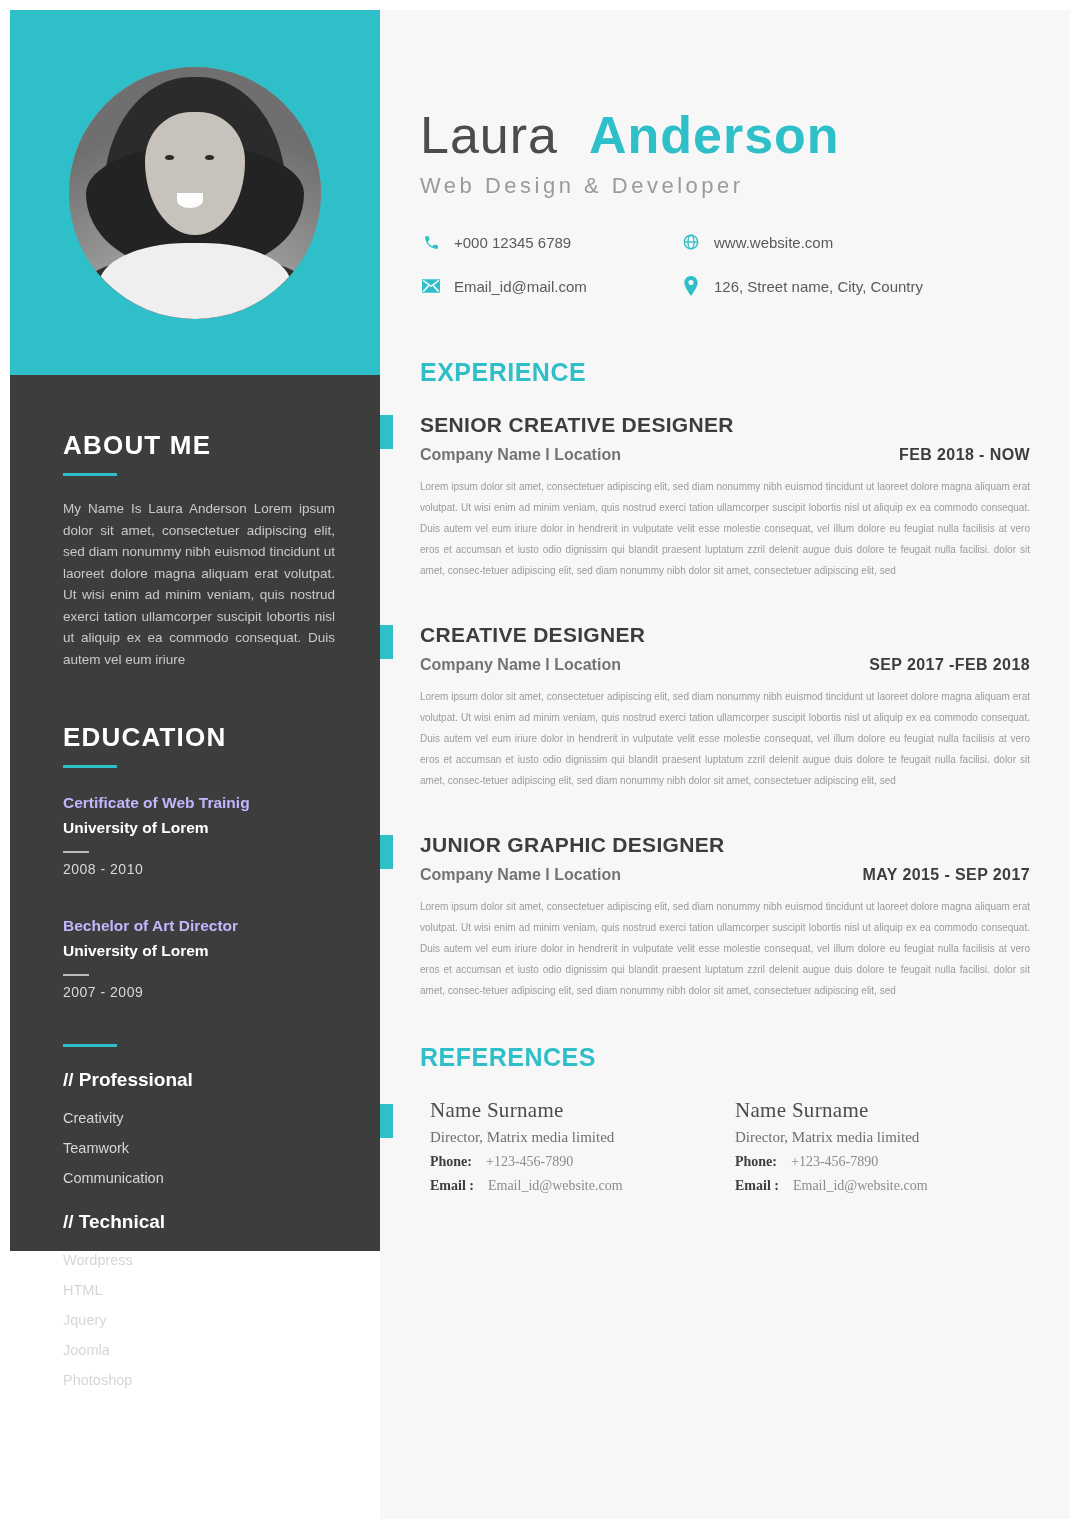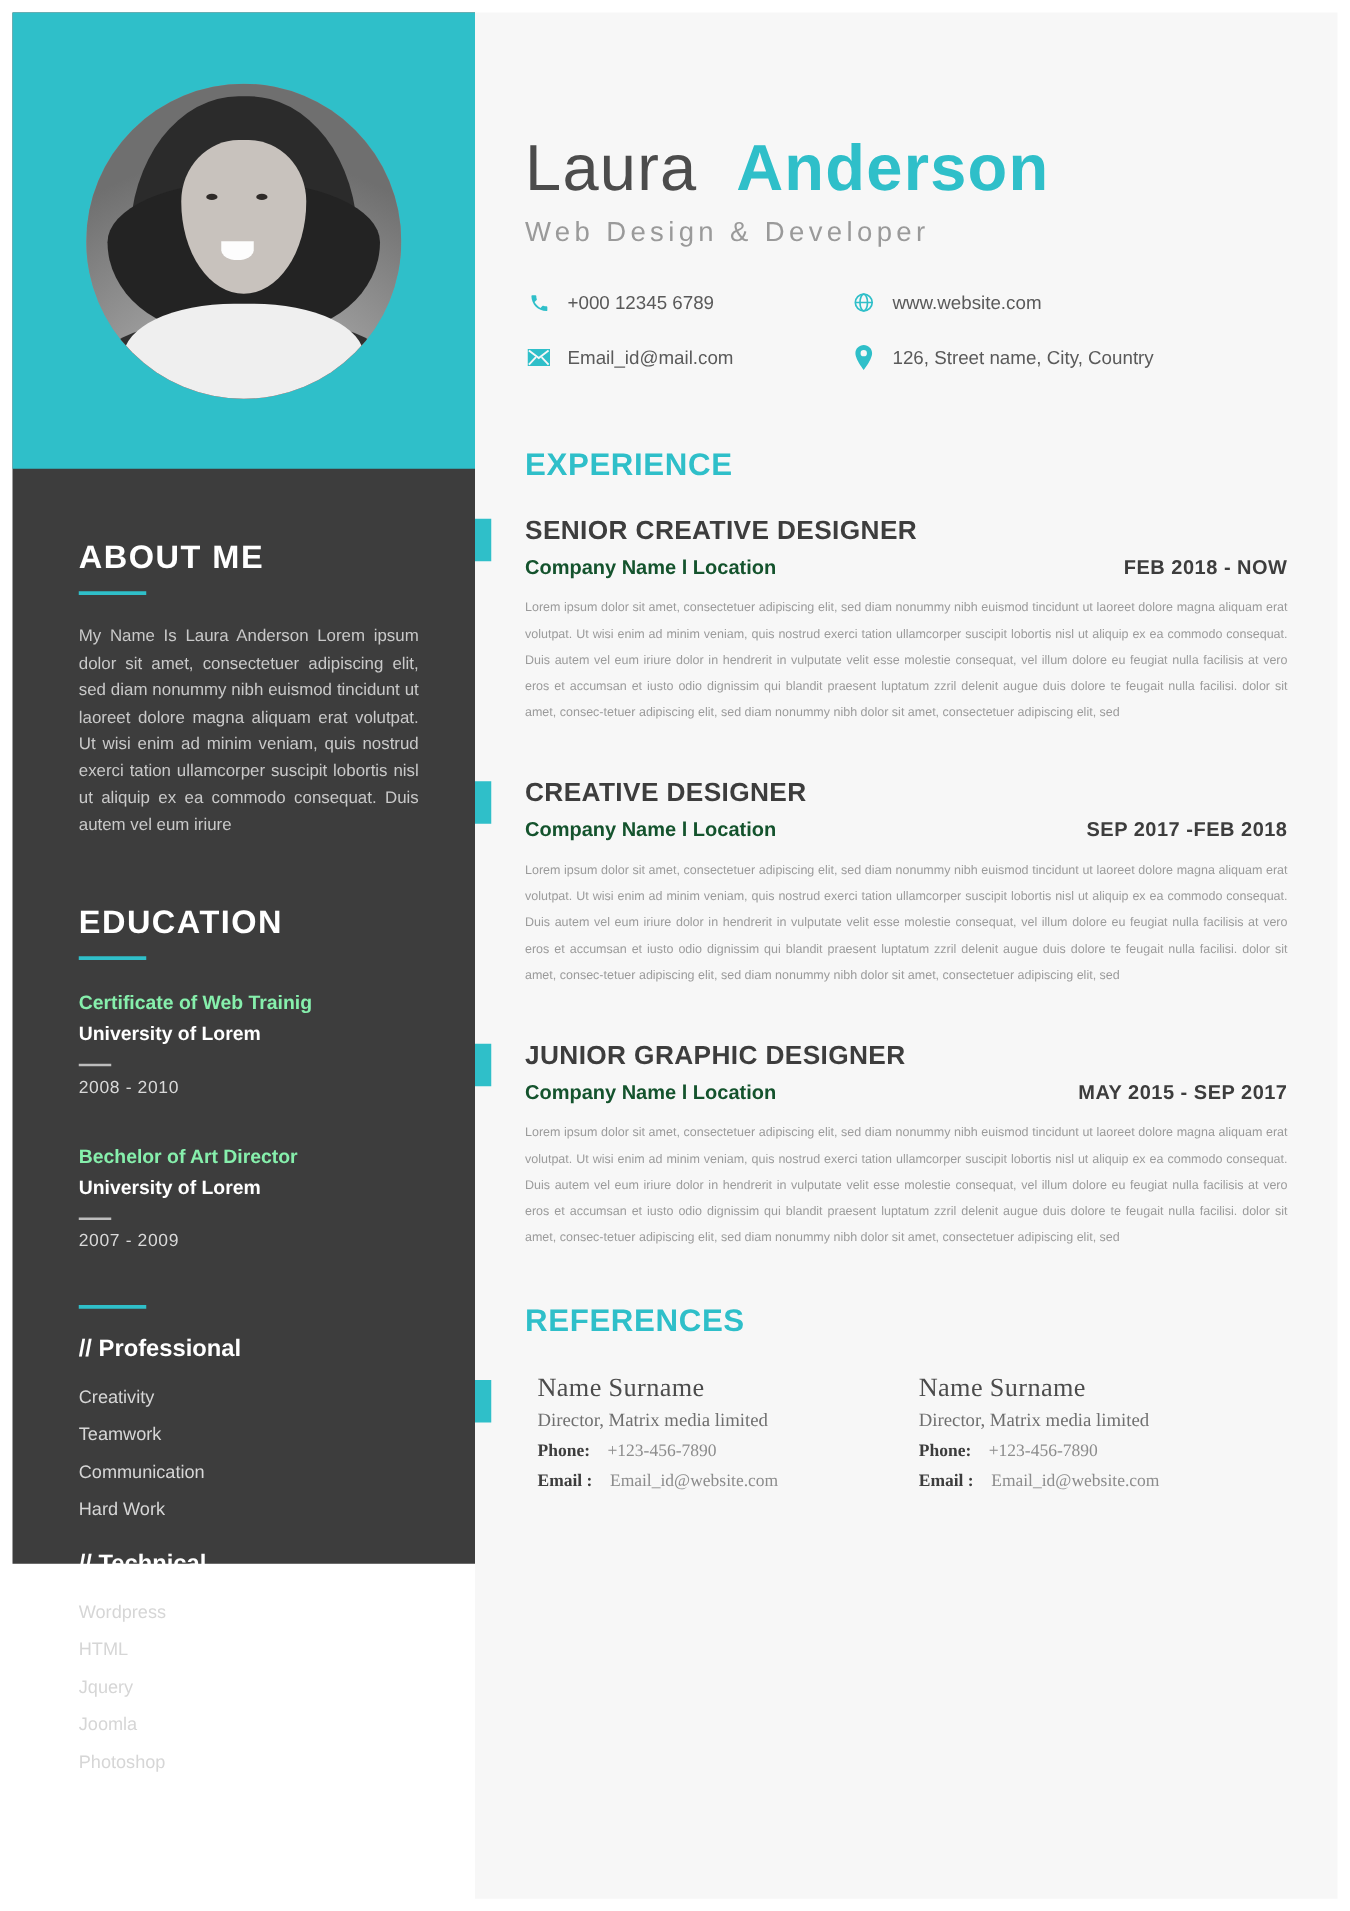--- a/index.html
+++ b/index.html
@@ -134,21 +134,21 @@
   .about-text {
     color: #c9c9c9;
     font-size: 13.5px;
     line-height: 21.5px;
     text-align: justify;
   }
   .section-gap { height: 52px; }
 
   .edu-item { margin-bottom: 6px; }
   .edu-degree {
-    color: #86efac;
+    color: #c4b5fd;
     font-size: 15.5px;
     font-weight: bold;
     line-height: 25px;
   }
   .edu-school {
     color: #ffffff;
     font-size: 15.5px;
     font-weight: bold;
     line-height: 25px;
   }
@@ -249,21 +249,21 @@
     font-weight: bold;
     letter-spacing: 0.3px;
   }
   .job-meta {
     display: flex;
     justify-content: space-between;
     align-items: baseline;
     margin-top: 9px;
   }
   .job-company {
-    color: #14532d;
+    color: #737373;
     font-size: 16px;
     font-weight: bold;
   }
   .job-dates {
     color: #3d3d3d;
     font-size: 16px;
     font-weight: bold;
     letter-spacing: 0.4px;
   }
   .job-desc {
@@ -362,21 +362,20 @@
 
       <div style="height:26px"></div>
 
       <div>
         <div class="rule"></div>
 
         <div class="skill-group-title">// Professional</div>
         <div class="skill-item">Creativity</div>
         <div class="skill-item">Teamwork</div>
         <div class="skill-item">Communication</div>
-        <div class="skill-item">Hard Work</div>
 
         <div class="skill-group-title">// Technical</div>
         <div class="skill-item">Wordpress</div>
         <div class="skill-item">HTML</div>
         <div class="skill-item">Jquery</div>
         <div class="skill-item">Joomla</div>
         <div class="skill-item">Photoshop</div>
       </div>
 
     </div>

